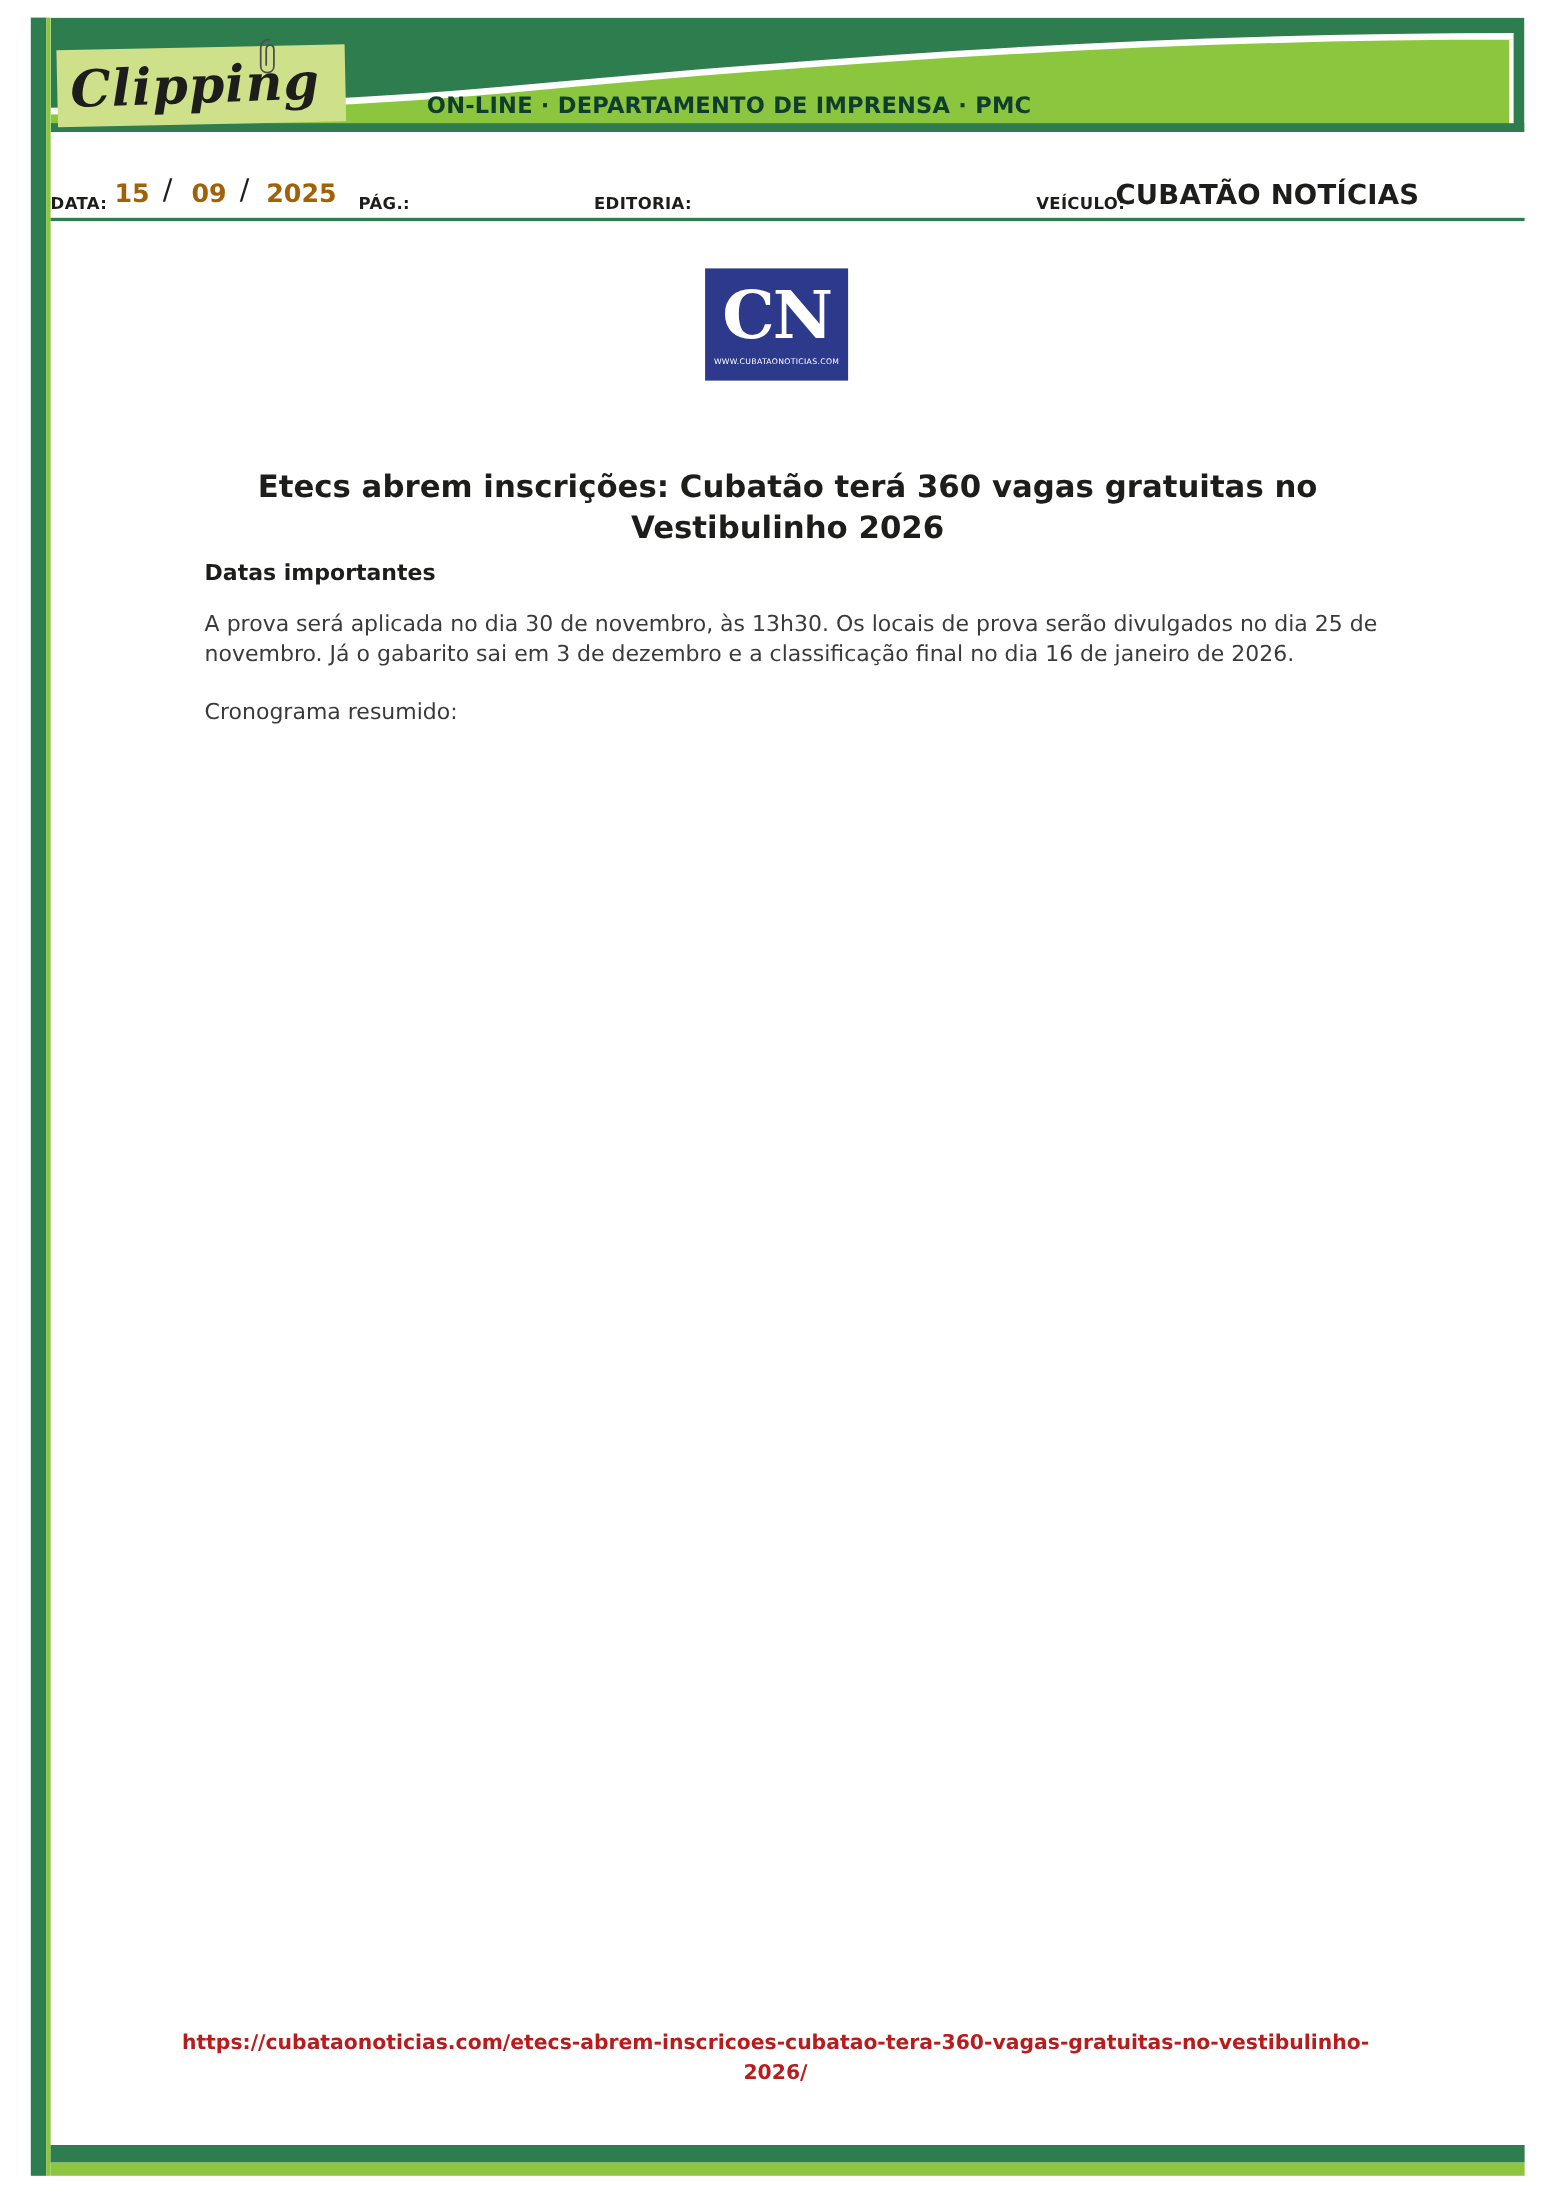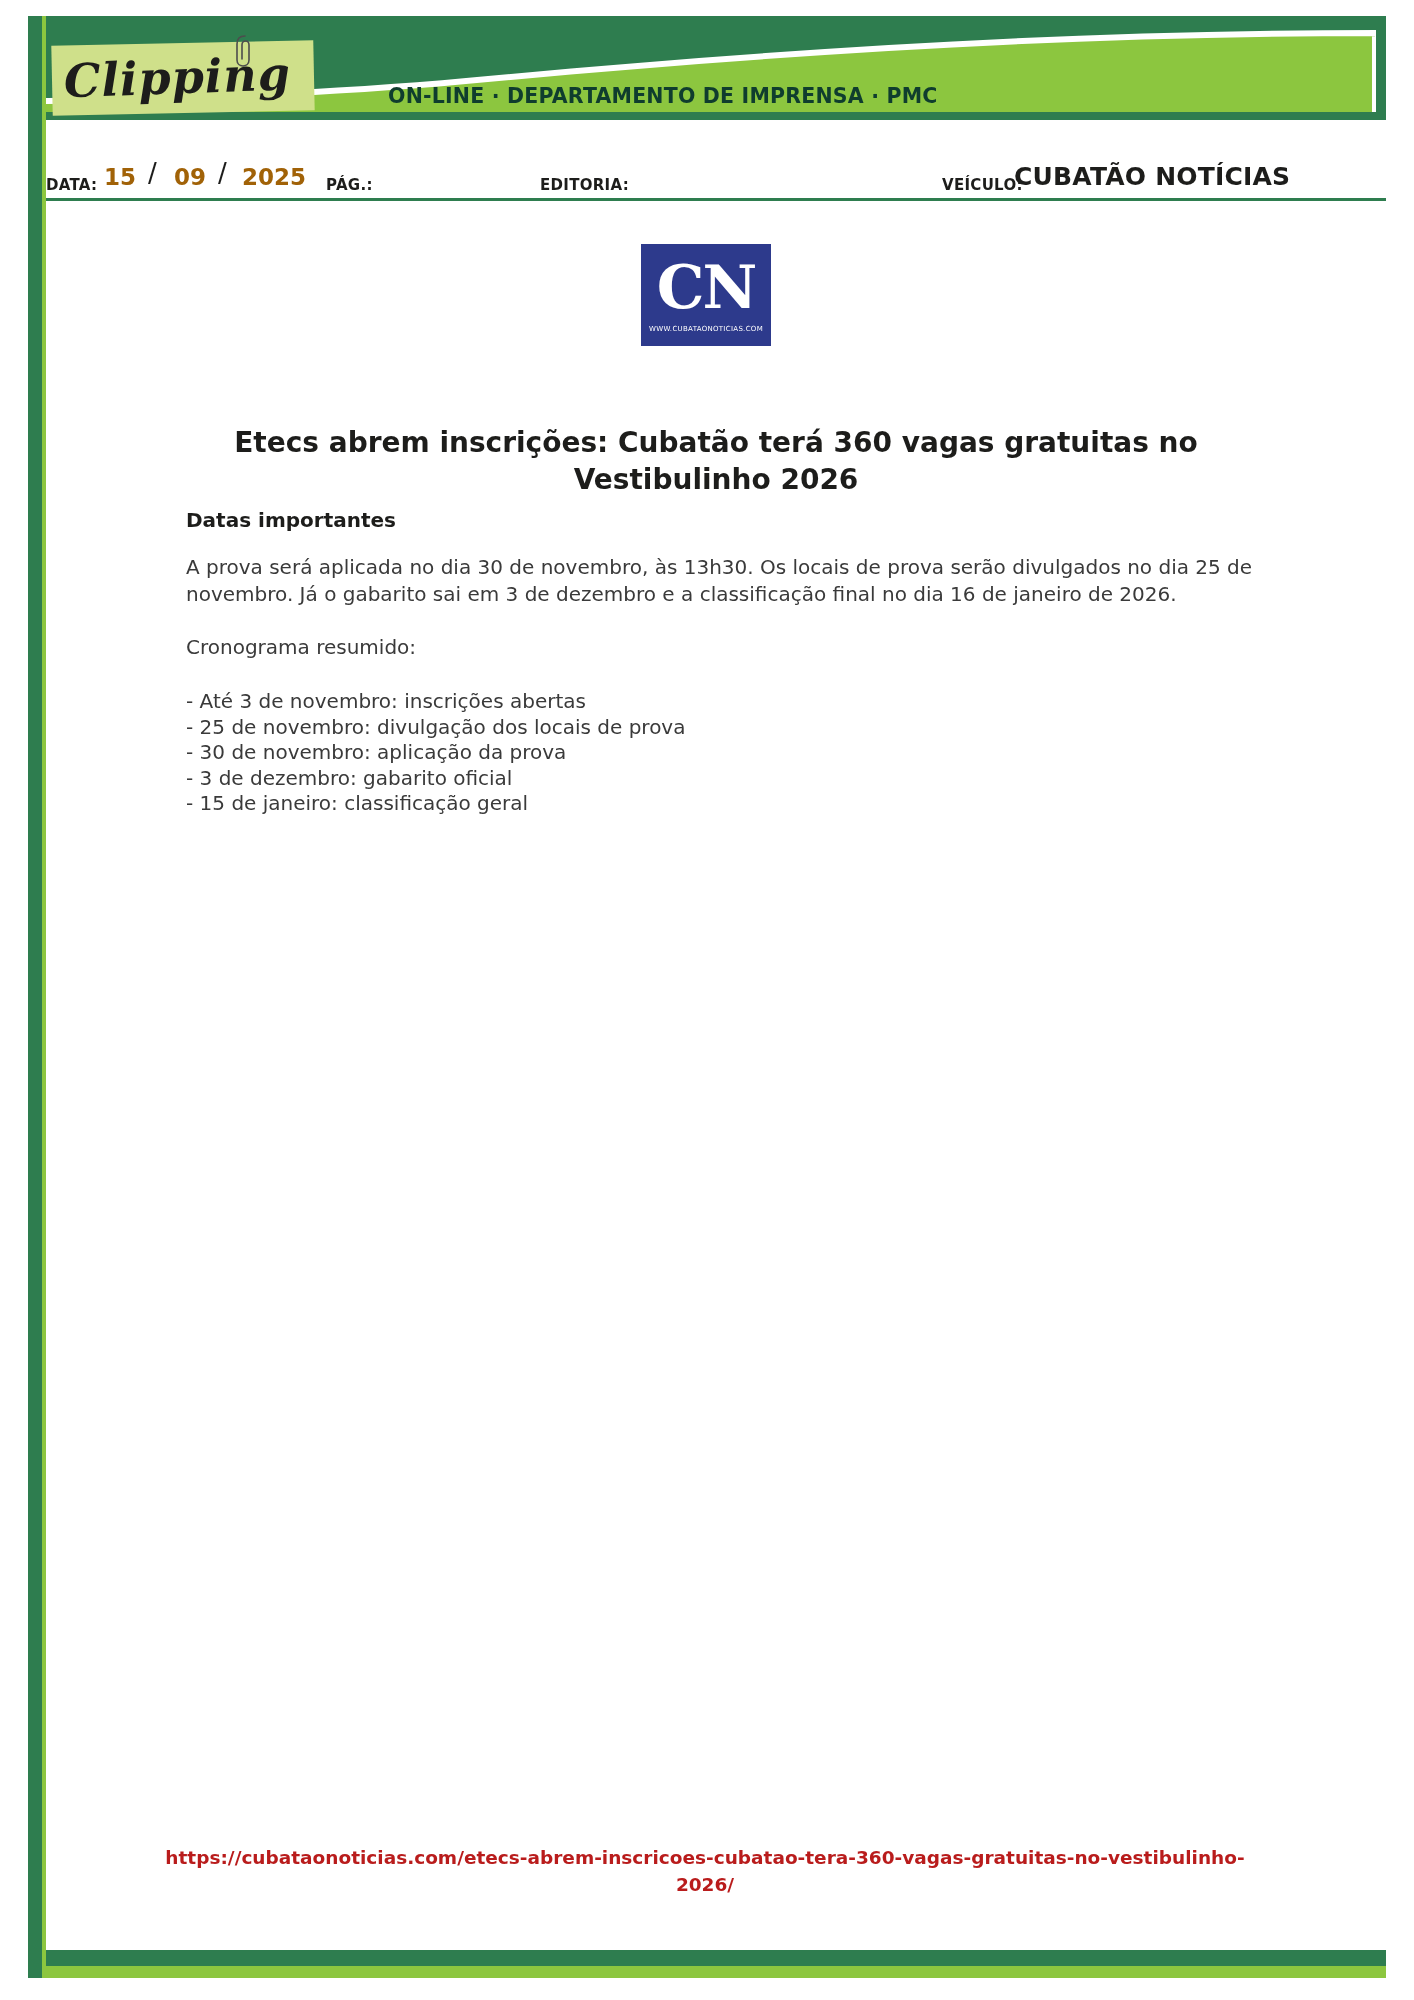--- a/index.html
+++ b/index.html
@@ -298,27 +298,20 @@
       <div class="mark">CN</div>
       <div class="site">WWW.CUBATAONOTICIAS.COM</div>
     </div>
 
     <h1 class="headline">Etecs abrem inscrições: Cubatão terá 360 vagas gratuitas no Vestibulinho 2026</h1>
 
     <div class="body">
       <p class="subhead">Datas importantes</p>
       <p class="para">A prova será aplicada no dia 30 de novembro, às 13h30. Os locais de prova serão divulgados no dia 25 de novembro. Já o gabarito sai em 3 de dezembro e a classificação final no dia 16 de janeiro de 2026.</p>
       <p class="para tight"> Cronograma resumido:</p>
-      <ul class="list">
-        <li>- Até 3 de novembro: inscrições abertas</li>
-        <li>- 25 de novembro: divulgação dos locais de prova</li>
-        <li>- 30 de novembro: aplicação da prova</li>
-        <li>- 3 de dezembro: gabarito oficial</li>
-        <li>- 15 de janeiro: classificação geral</li>
-      </ul>
     </div>
   </div>
 
   <div class="footer-url">https://cubataonoticias.com/etecs-abrem-inscricoes-cubatao-tera-360-vagas-gratuitas-no-vestibulinho-2026/</div>
   <div class="footer-bar-dark"></div>
   <div class="footer-bar-light"></div>
 
 </div>
 
 </body></html>

